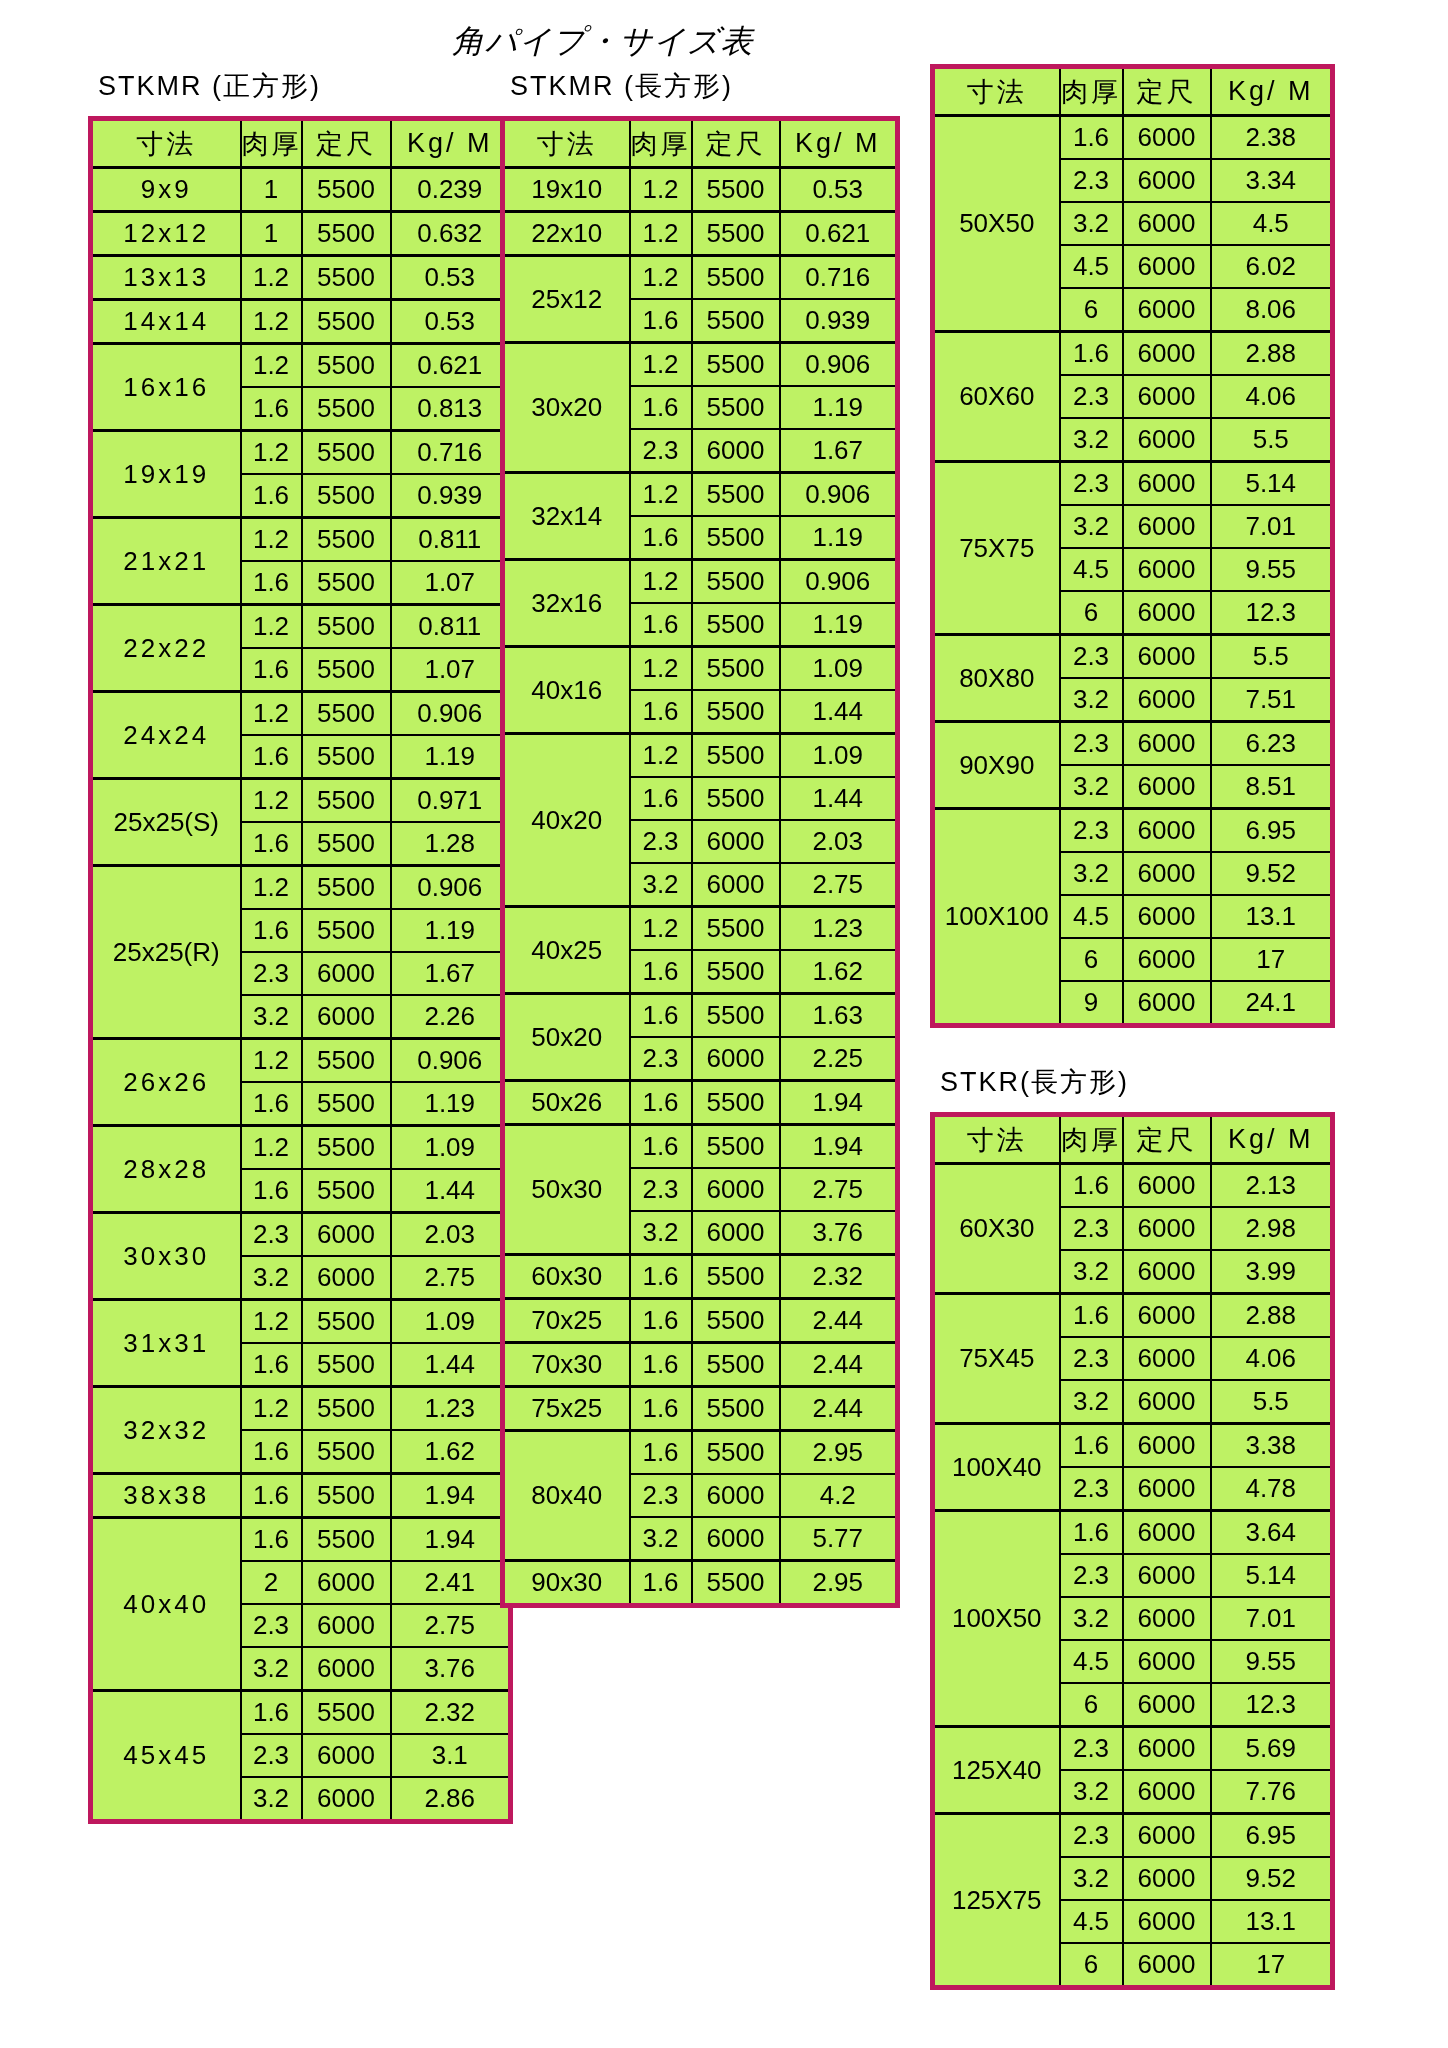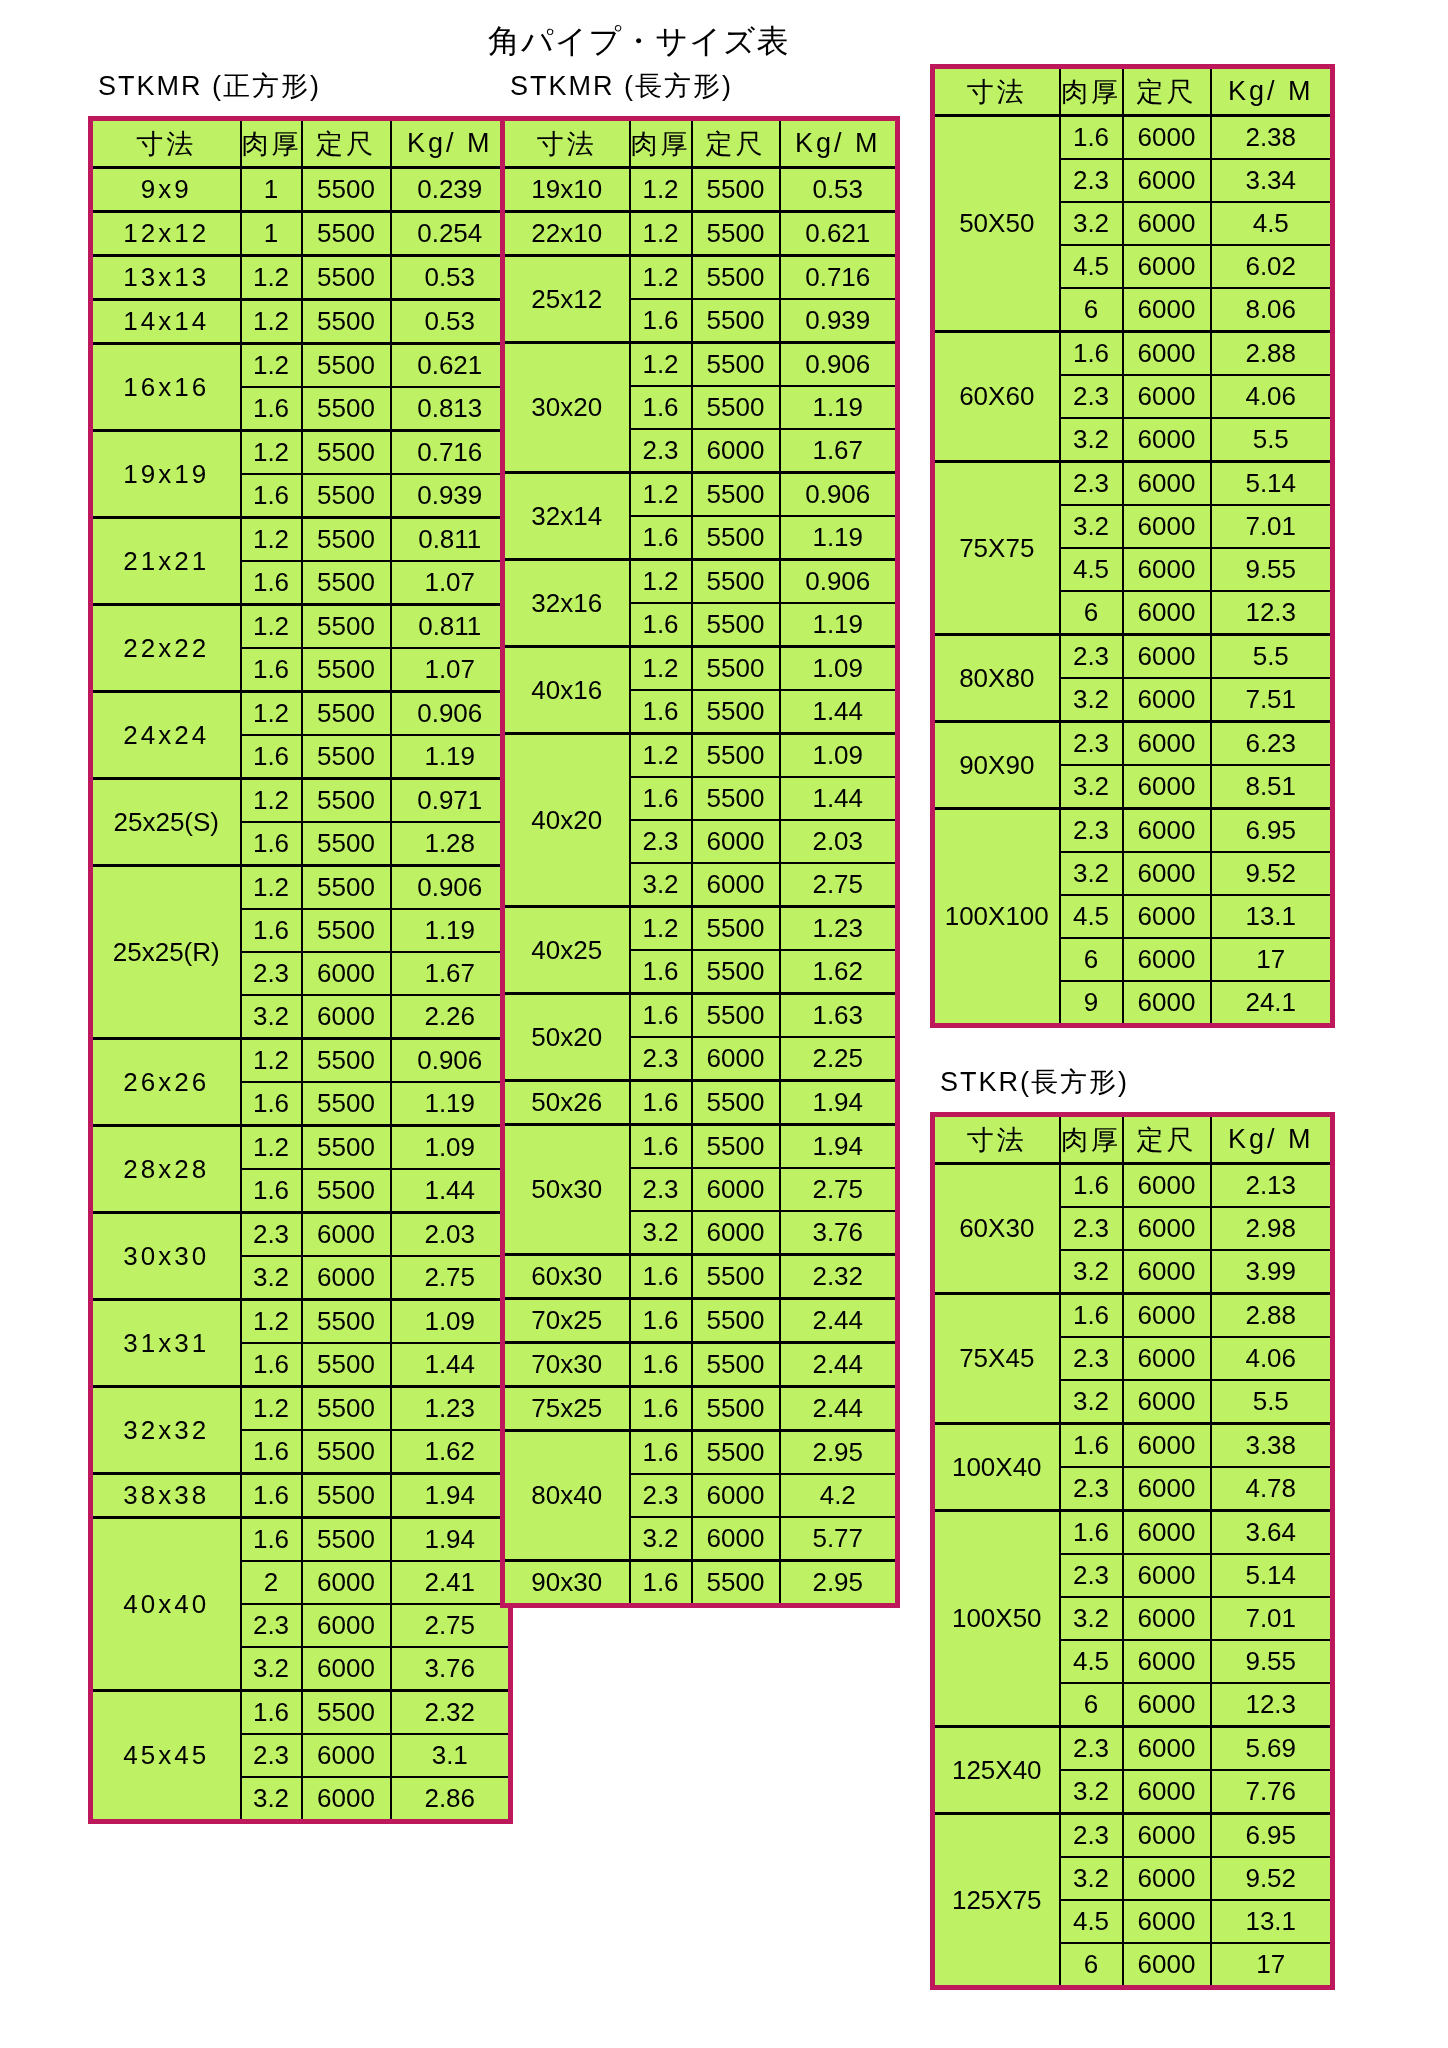--- a/index.html
+++ b/index.html
@@ -1,22 +1,22 @@
 <!DOCTYPE html>
 <html><head>
 <meta charset="utf-8">
 <style>
   html,body{margin:0;padding:0;}
   body{
     width:1448px;height:2048px;background:#ffffff;color:#000;
     font-family:"Liberation Sans", sans-serif;position:relative;overflow:hidden;
   }
   .title{
-    position:absolute;top:20px;left:452px;font-size:32px;
-    letter-spacing:1px;white-space:nowrap;margin-left:36px;
+    position:absolute;top:20px;left:452px;font-size:32px;font-style:italic;
+    letter-spacing:1px;white-space:nowrap;
   }
   .col{position:absolute;top:64px;}
   .col1{left:88px;}
   .col2{left:500px;}
   .col3{left:930px;}
   .sec-label{
     font-size:27px;height:44px;line-height:44px;margin-bottom:8px;
     padding-left:10px;letter-spacing:2px;white-space:nowrap;
   }
   .sec-label.second{margin-top:32px;}
@@ -64,21 +64,21 @@
         <tr class="group-start">
           <td rowspan="1" class="dim sp">9x9</td>
           <td>1</td>
           <td>5500</td>
           <td>0.239</td>
         </tr>
         <tr class="group-start">
           <td rowspan="1" class="dim sp">12x12</td>
           <td>1</td>
           <td>5500</td>
-          <td>0.254</td>
+          <td>0.632</td>
         </tr>
         <tr class="group-start">
           <td rowspan="1" class="dim sp">13x13</td>
           <td>1.2</td>
           <td>5500</td>
           <td>0.53</td>
         </tr>
         <tr class="group-start">
           <td rowspan="1" class="dim sp">14x14</td>
           <td>1.2</td>

